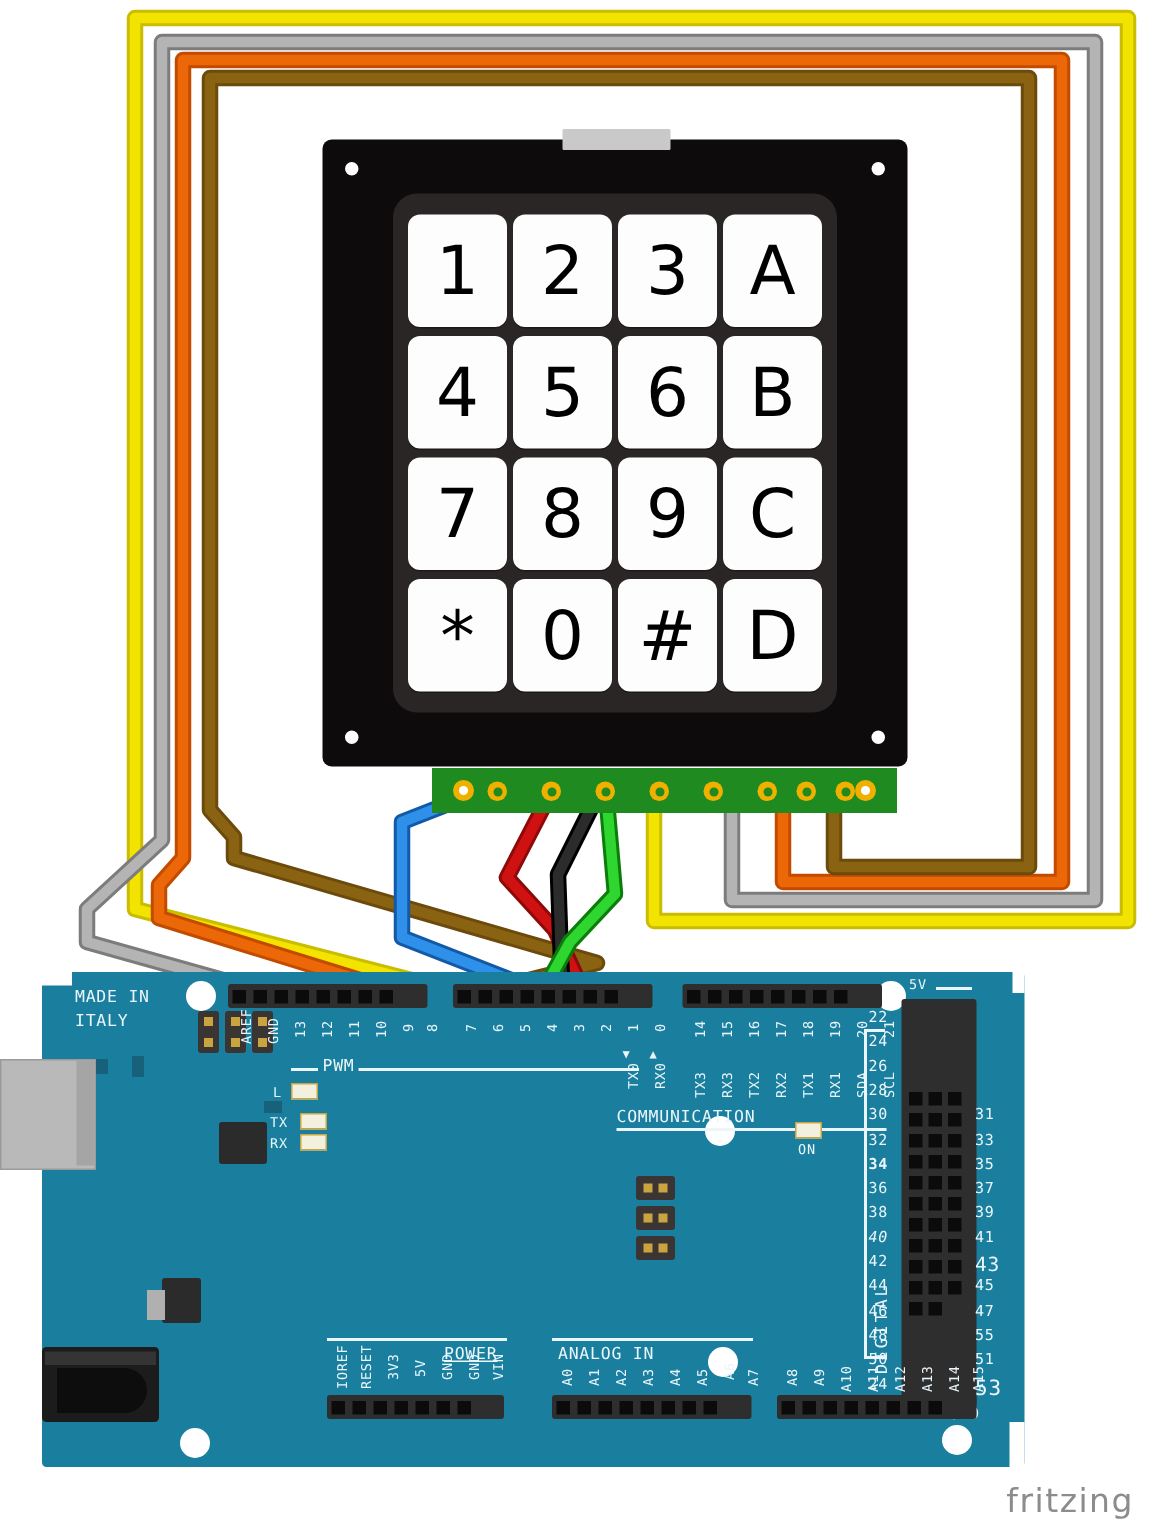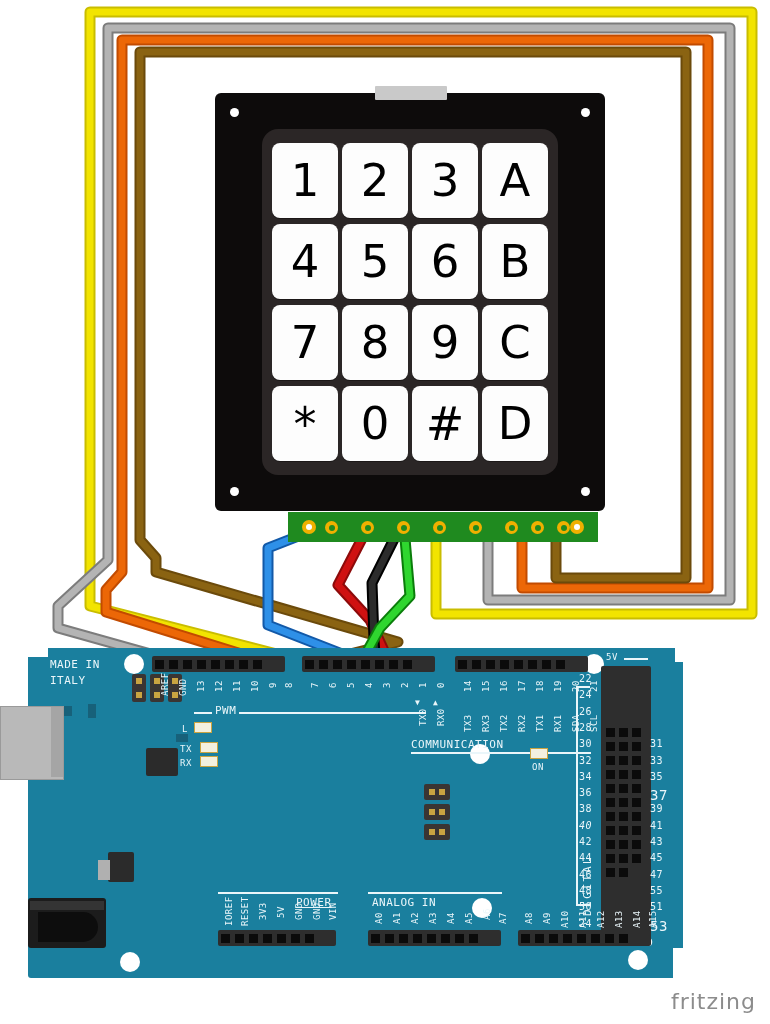--- a/index.html
+++ b/index.html
@@ -426,37 +426,37 @@
     <div class="silk vert" style="left:586px;top:280px;">A13</div>
     <div class="silk vert" style="left:604px;top:280px;">A14</div>
     <div class="silk vert" style="left:620px;top:280px;">A15</div>
 
   <div class="silk" style="left: 551px; top: 25px; font-size: 10px;">22</div>
       <div class="silk" style="left: 551px; top: 41.3px; font-size: 10px;">24</div>
       <div class="silk" style="left: 551px; top: 57.6px; font-size: 10px;">26</div>
       <div class="silk" style="left: 551px; top: 73.9px; font-size: 10px;">28</div>
       <div class="silk" style="left: 551px; top: 90.2px; font-size: 10px;">30</div>
       <div class="silk" style="left: 551px; top: 106.5px; font-size: 10px;">32</div>
-      <div class="silk" style="left: 551px; top: 122.8px; font-size: 10px;">34</div>
+      <div class="silk" style="left: 551px; top: 122.8px; font-size: 10px; font-weight: bold;">34</div>
       <div class="silk" style="left: 551px; top: 139.1px; font-size: 10px;">36</div>
       <div class="silk" style="left: 551px; top: 155.4px; font-size: 10px;">38</div>
       <div class="silk" style="left: 551px; top: 171.7px; font-size: 10px; font-style: italic;">40</div>
       <div class="silk" style="left: 551px; top: 188px; font-size: 10px;">42</div>
       <div class="silk" style="left: 551px; top: 204.3px; font-size: 10px;">44</div>
       <div class="silk" style="left: 551px; top: 220.6px; font-size: 10px;">46</div>
       <div class="silk" style="left: 551px; top: 236.9px; font-size: 10px;">48</div>
       <div class="silk" style="left: 551px; top: 253.2px; font-size: 10px;">50</div>
       <div class="silk" style="left: 551px; top: 269.5px; font-size: 10px;">24</div>
       <div class="silk" style="left: 622px; top: 90.2px; font-size: 10px;">31</div>
       <div class="silk" style="left: 622px; top: 106.5px; font-size: 10px;">33</div>
       <div class="silk" style="left: 622px; top: 122.8px; font-size: 10px;">35</div>
-      <div class="silk" style="left: 622px; top: 139.1px; font-size: 14px;">37</div>
+      <div class="silk" style="left: 622px; top: 139.1px; font-size: 10px;">37</div>
       <div class="silk" style="left: 622px; top: 155.4px; font-size: 10px;">39</div>
       <div class="silk" style="left: 622px; top: 171.7px; font-size: 10px;">41</div>
-      <div class="silk" style="left: 622px; top: 188px; font-size: 10px;">43</div>
+      <div class="silk" style="left: 622px; top: 188px; font-size: 13px;">43</div>
       <div class="silk" style="left: 622px; top: 204.3px; font-size: 10px;">45</div>
       <div class="silk" style="left: 622px; top: 220.6px; font-size: 10px;">47</div>
       <div class="silk" style="left: 622px; top: 236.9px; font-size: 10px;">55</div>
       <div class="silk" style="left: 622px; top: 253.2px; font-size: 10px;">51</div>
       <div class="silk" style="left: 622px; top: 269.5px; font-size: 14px;">53</div>
     </div>
 
   <div id="usb">
       <div class="lip"></div>
     </div>

